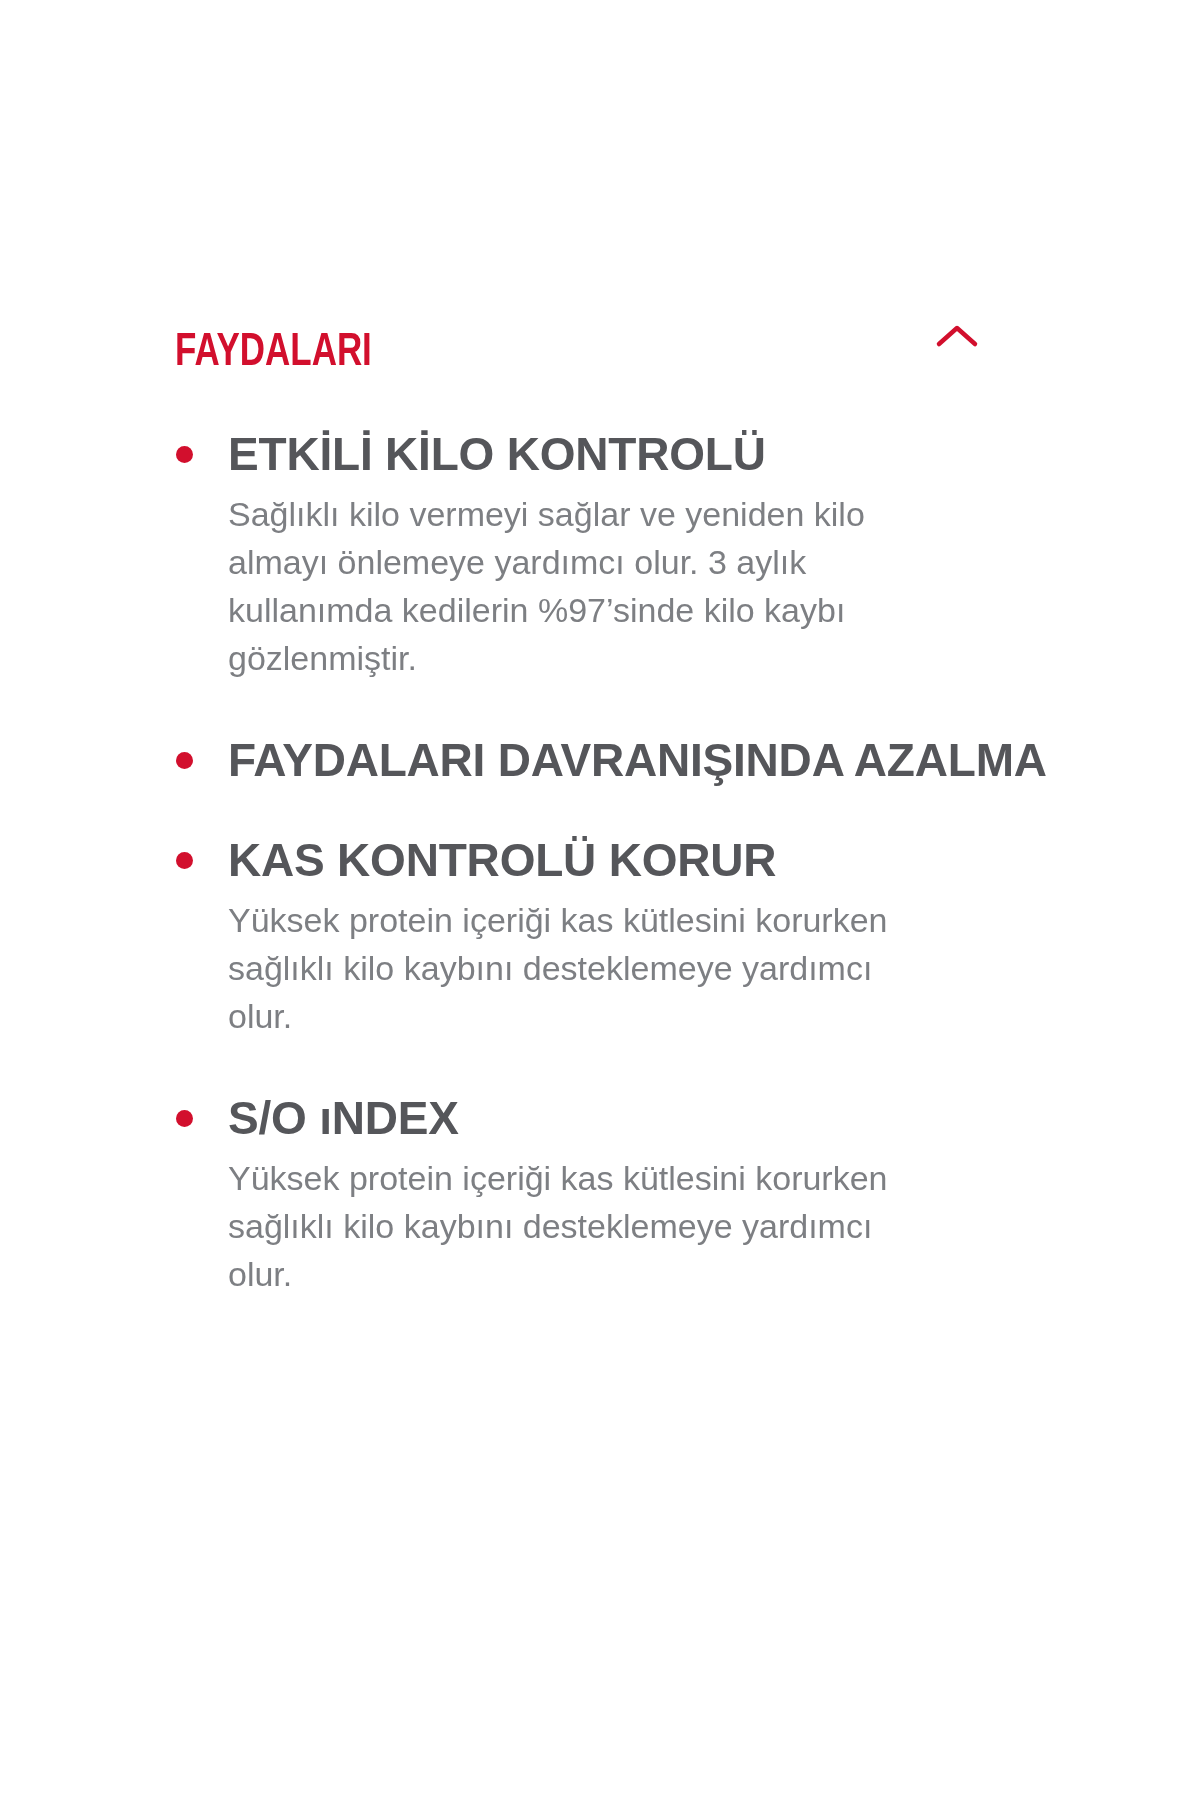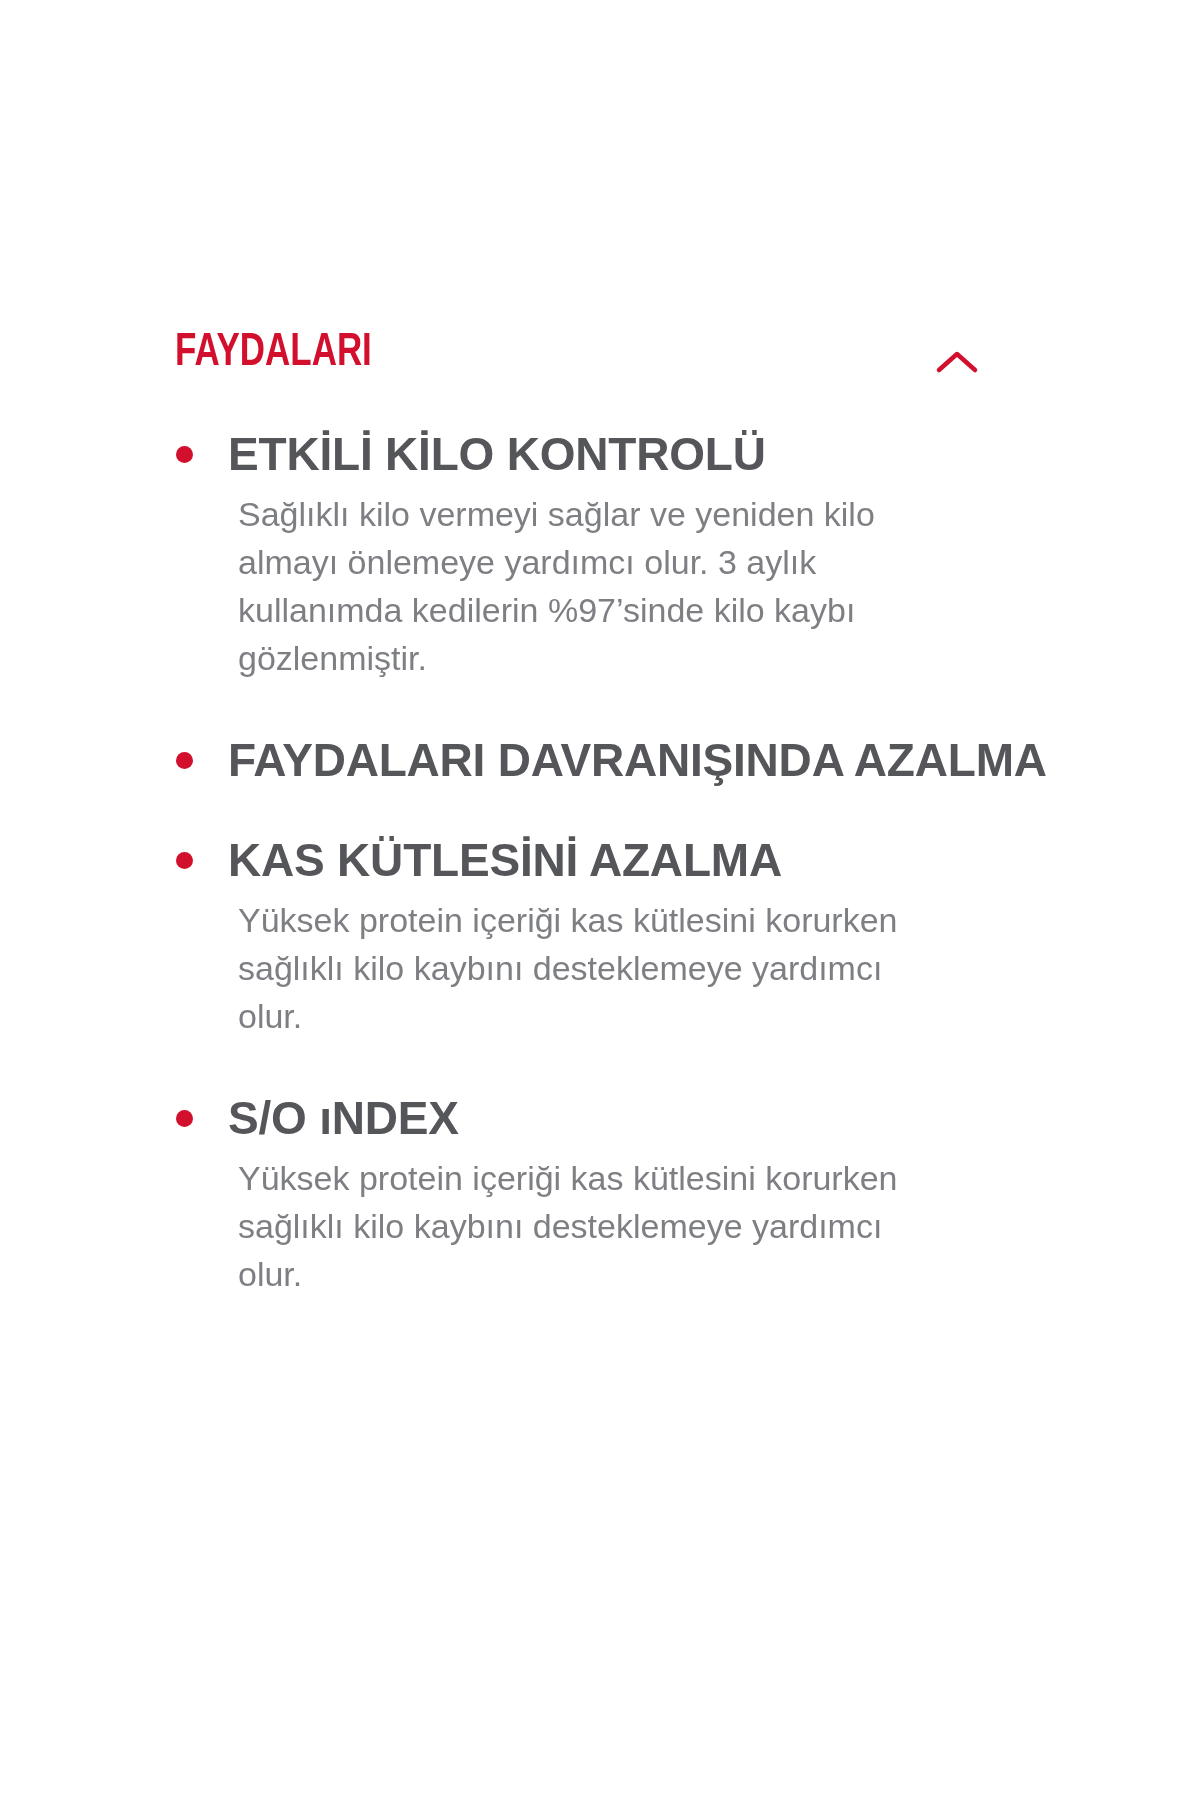--- a/index.html
+++ b/index.html
@@ -14,21 +14,21 @@
     overflow: hidden;
   }
   .section {
     padding-top: 322px;
   }
   
   .benefits-header {
     margin-left: 175px;
     width: 805px;
     display: flex;
-    align-items: flex-end;
+    align-items: flex-start;
     justify-content: space-between;
     cursor: pointer;
   }
   .section-title {
     margin: 0;
     font-size: 46px;
     line-height: 54px;
     font-weight: bold;
     color: #d20f2d;
     white-space: nowrap;
@@ -66,21 +66,21 @@
   }
   .benefit-heading {
     margin: 0 0 14px 0;
     font-size: 46px;
     line-height: 44px;
     font-weight: bold;
     color: #55565a;
     letter-spacing: -0.2px;
   }
   .benefit-body {
-    margin: 10px;
+    margin: 0;
     width: 703px;
     font-size: 34px;
     line-height: 48px;
     font-weight: normal;
     color: #7d7f83;
     letter-spacing: 0;
   }
 </style>
 </head>
 <body>
@@ -104,21 +104,21 @@
       <p class="benefit-body">Sağlıklı kilo vermeyi sağlar ve yeniden kilo almayı önlemeye yardımcı olur. 3 aylık kullanımda kedilerin %97’sinde kilo kaybı gözlenmiştir.</p>
     </li>
 
     <li class="benefit-item">
       <span class="bullet-dot"></span>
       <h3 class="benefit-heading">FAYDALARI DAVRANIŞINDA AZALMA</h3>
     </li>
 
     <li class="benefit-item">
       <span class="bullet-dot"></span>
-      <h3 class="benefit-heading">KAS KÜTLESİNİ AZALMA</h3>
+      <h3 class="benefit-heading">KAS KONTROLÜ KORUR</h3>
       <p class="benefit-body">Yüksek protein içeriği kas kütlesini korurken sağlıklı kilo kaybını desteklemeye yardımcı olur.</p>
     </li>
 
     <li class="benefit-item">
       <span class="bullet-dot"></span>
       <h3 class="benefit-heading">S/O ıNDEX</h3>
       <p class="benefit-body">Yüksek protein içeriği kas kütlesini korurken sağlıklı kilo kaybını desteklemeye yardımcı olur.</p>
     </li>
 
   </ul>

